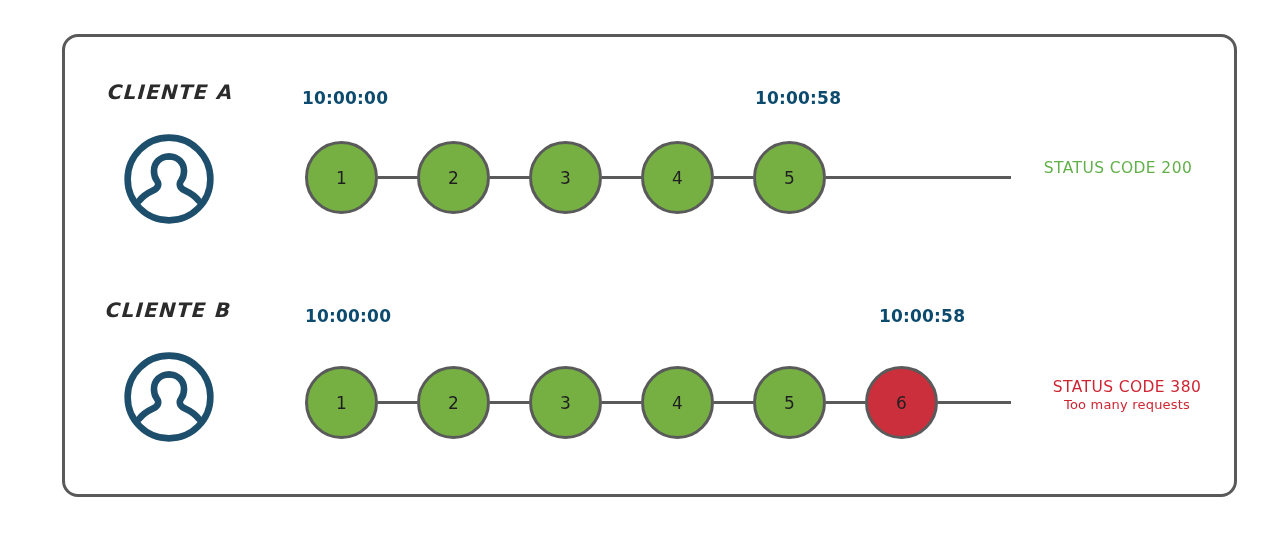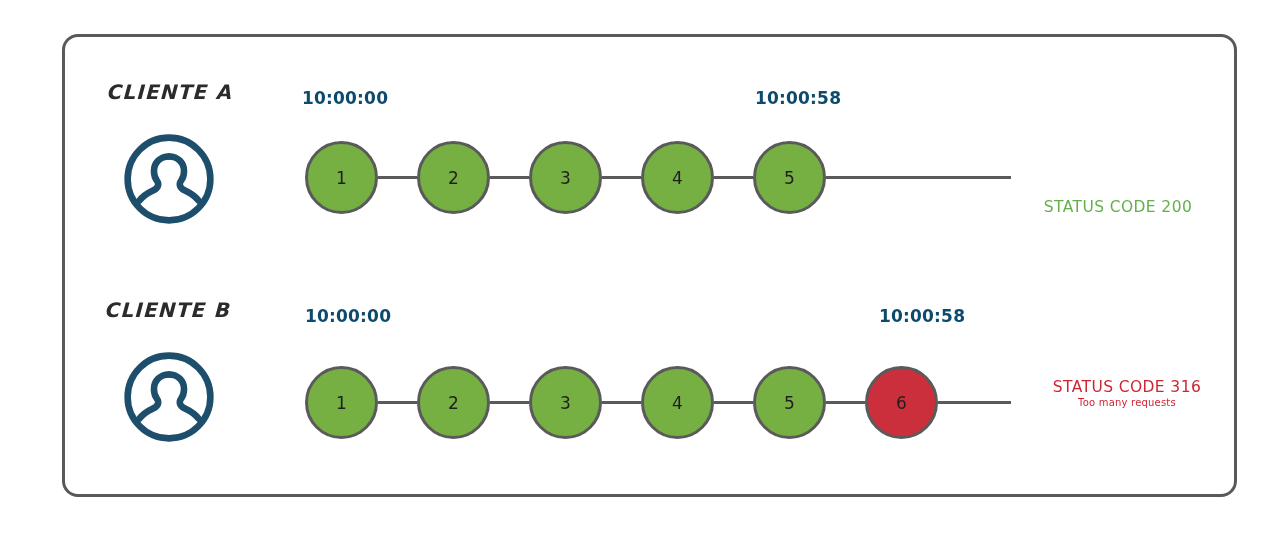--- a/index.html
+++ b/index.html
@@ -110,24 +110,24 @@
     position: absolute;
     font-family: "DejaVu Sans", sans-serif;
     font-size: 15.5px;
     line-height: 1.25;
     letter-spacing: 0.4px;
     text-align: center;
     white-space: nowrap;
   }
   .status .l1 { display: block; }
   .status .l2 { display: block; }
-  .status-ok  { color: #62b04a; margin-top: 39px; }
+  .status-ok  { color: #62b04a; }
   .status-err { color: #cf2533; }
   .status-err .l2 {
-    font-size: 10px;
+    font-size: 13px;
     letter-spacing: 0.2px;
     text-align: center;
   }
 </style>
 </head>
 <body>
 
 <div id="stage">
 
   <div class="frame"></div>
@@ -191,18 +191,18 @@
         <div class="connector" style="left: 297px; width: 39px;"></div>
         <div class="node ok" style="left: 336px;">4</div>
         <div class="connector" style="left: 409px; width: 39px;"></div>
         <div class="node ok" style="left: 448px;">5</div>
         <div class="connector" style="left: 521px; width: 39px;"></div>
         <div class="node err" style="left: 560px;">6</div>
         <div class="connector" style="left: 633px; width: 73px;"></div>
       </div>
 
     <div class="status status-err" style="left:1032px; top:378px; width:190px;">
-      <span class="l1">STATUS CODE 316</span>
+      <span class="l1">STATUS CODE 380</span>
       <span class="l2">Too many requests</span>
     </div>
   </div>
 
 </div>
 
 </body></html>

